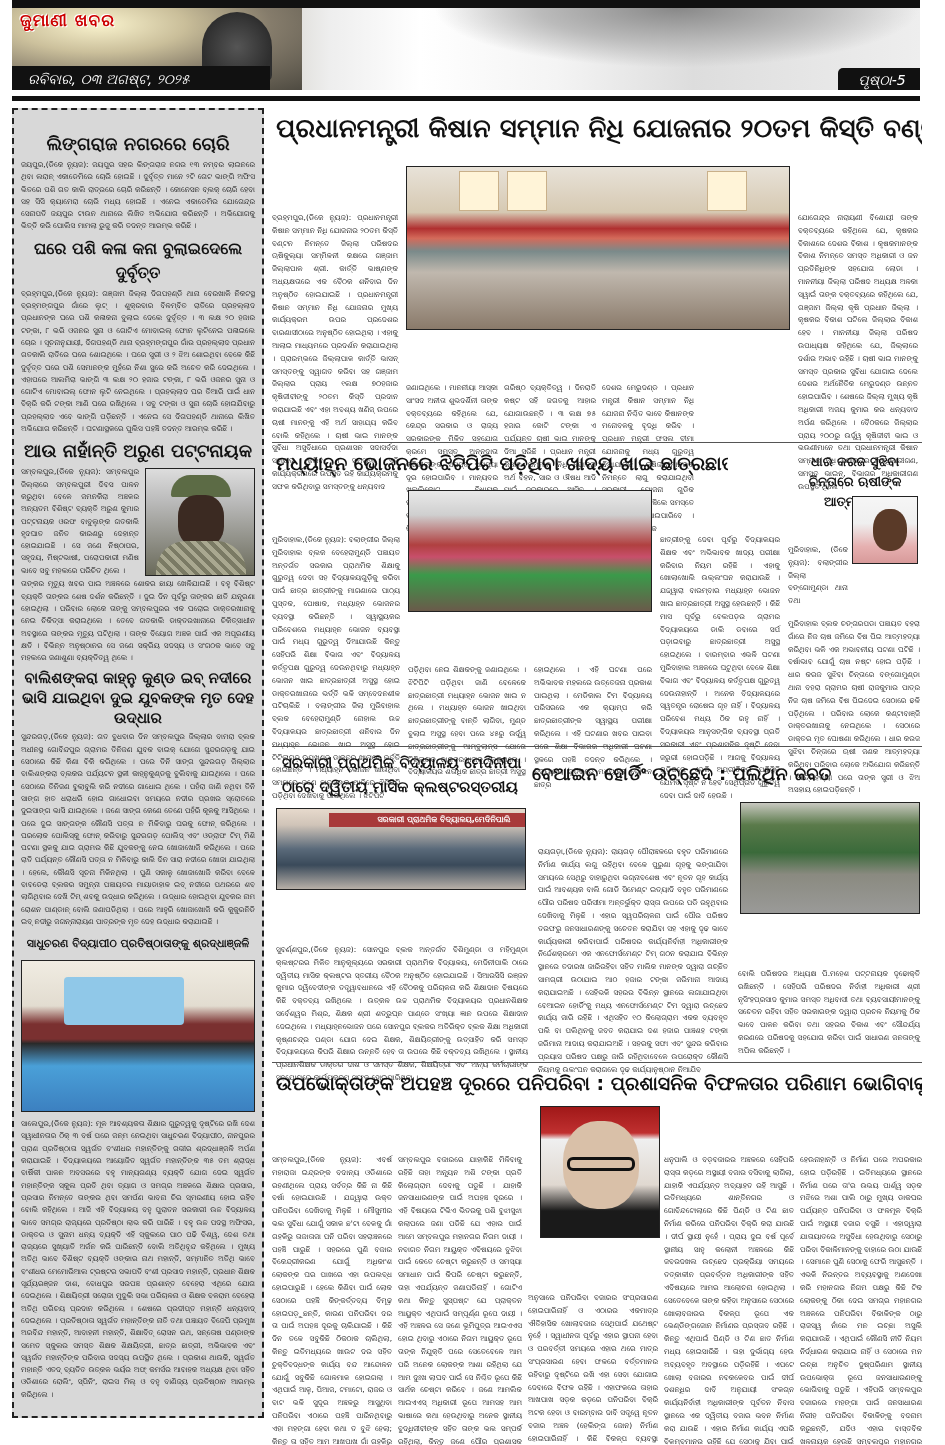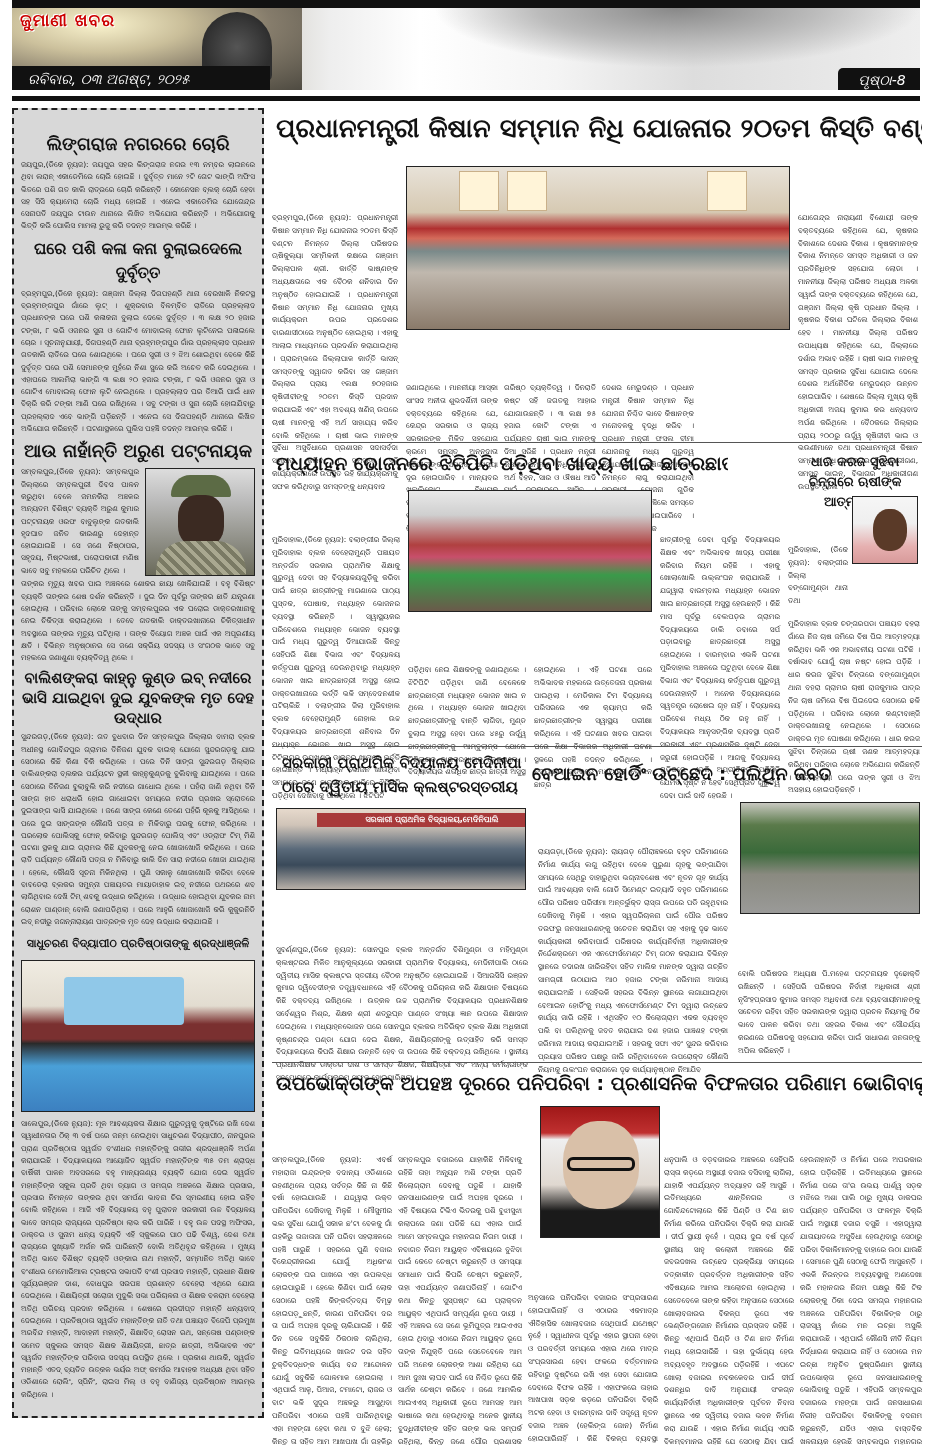--- a/index.html
+++ b/index.html
@@ -31,39 +31,39 @@
   .main { position: absolute; left: 272px; top: 108px; width: 650px; }
   .headline { font-weight: bold; color: #111; white-space: nowrap; overflow: hidden; }
   .col-text { font-size: 7.4px; line-height: 12.8px; text-align: justify; color: #111; margin-top: 48px; }
   .block { position: absolute; }
   .rule-h { position: absolute; height: 1px; background: #555; }
 
   .img-meeting { background: linear-gradient(180deg, #e8e2d8 0%, #d6c9b2 28%, #b03030 38%, #d46a5a 44%, #7a8a8a 52%, #c0b8ae 65%, #8a7a6a 100%); }
   .img-meeting .poster { position: absolute; top: 4px; width: 40px; height: 40px; background: #fff4d8; border: 1px solid #c9b08a; }
   .img-school { background: linear-gradient(180deg, #e9e9e9 0%, #cfcfcf 20%, #b04040 45%, #c84f6b 55%, #3a9a4a 70%, #6a5a4a 100%); }
   .img-cluster { background: linear-gradient(180deg, #e6d9cc 0%, #d0c4b8 20%, #5a6a7a 50%, #3a4a5a 70%, #b8b0a8 100%); }
-  .img-cluster .sign { position: absolute; left: 40px; top: 4px; width: 230px; height: 14px; background: #a83a3a; color: #fff; font-size: 8px; text-align: center; line-height: 14px; font-weight: bold; }
+  .img-cluster .sign { position: absolute; left: 52px; top: 4px; width: 230px; height: 14px; background: #a83a3a; color: #fff; font-size: 8px; text-align: center; line-height: 14px; font-weight: bold; }
   .img-hoarding { background: linear-gradient(180deg, #c8c8c0 0%, #5a7a4a 20%, #3a6a3a 45%, #8a8a80 65%, #9a9a98 100%); }
   .img-portrait { background: linear-gradient(180deg, #a01818 0%, #c03030 20%, #efefef 25%, #e0d8d0 60%, #1a1a1a 80%, #1a1a1a 100%); }
   .img-portrait .head { position: absolute; left: 22px; top: 14px; width: 76px; height: 88px; border-radius: 45%; background: #d9c0a8; }
   .img-portrait .glasses { position: absolute; left: 26px; top: 50px; width: 68px; height: 14px; border: 3px solid #111; border-radius: 6px; }
   .img-man { background: linear-gradient(180deg, #f6f6f6 0%, #efefef 40%, #e6b0b0 75%, #d89a9a 100%); }
   .img-man .face { position: absolute; left: 20px; top: 12px; width: 34px; height: 42px; border-radius: 45%; background: #5a3a28; }
 </style>
 </head>
 <body>
 
 <div class="topbar"></div>
 <header class="masthead">
   <div class="hut"></div>
   <div class="tree"></div>
   <div class="cloud"></div>
   <div class="brand">ଜୁମାଣୀ ଖବର</div>
   <div class="datebox">ରବିବାର, ୦୩ ଅଗଷ୍ଟ, ୨୦୨୫</div>
-  <div class="pagebox">ପୃଷ୍ଠା-8</div>
+  <div class="pagebox">ପୃଷ୍ଠା-5</div>
 </header>
 <div class="bottomrule"></div>
 
 <aside class="sidebar">
   <section class="sb-story">
     <h2 class="sb-head">ଲିଙ୍ଗରାଜ ନଗରରେ ଚୋରି</h2>
     <p class="sb-text">ଜୟପୁର,(ଡିକେ ନ୍ୟୁଜ): ଜୟପୁର ସହର ଲିଙ୍ଗରାଜ ନଗର ୧୩ ନମ୍ବର ଲାଇନରେ ଥିବା ଲରାନ୍ ଏକାଡେମିରେ ଚୋରି ହୋଇଛି । ଦୁର୍ବୃତ୍ତ ମାନେ ୨ଟି ଗେଟ ଭାଙ୍ଗି ଅଫିସ ଭିତରେ ପଶି ଗତ କାଲି ରାତ୍ରରେ ଚୋରି କରିଛନ୍ତି । କୋନେସନ ବ୍ଲକ୍ ଚୋରି ହେବା ସହ ସିସି କ୍ୟାମେରା ଚୋରି ମଧ୍ୟ ହୋଇଛି । ଏନେଇ ଏକାଡେମିର ଯୋଗେନ୍ଦ୍ର ସେନାପତି ଜୟପୁର ଟାଉନ ଥାନାରେ ଲିଖିତ ଅଭିଯୋଗ କରିଛନ୍ତି । ଅଭିଯୋଗକୁ ଭିତ୍ତି କରି ପୋଲିସ ମାମଲା ରୁଜୁ କରି ତଦନ୍ତ ଆରମ୍ଭ କରିଛି ।</p>
   </section>
   <section class="sb-story">
     <h2 class="sb-head" style="font-size:16px">ଘରେ ପଶି କଳା କନା ବୁଲାଇଦେଲେ ଦୁର୍ବୃତ୍ତ</h2>

